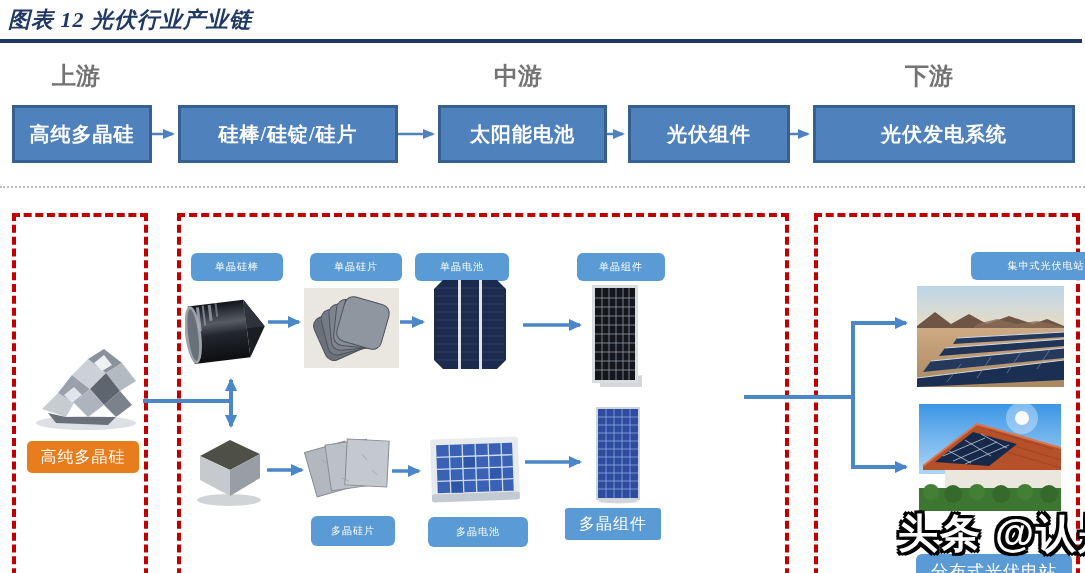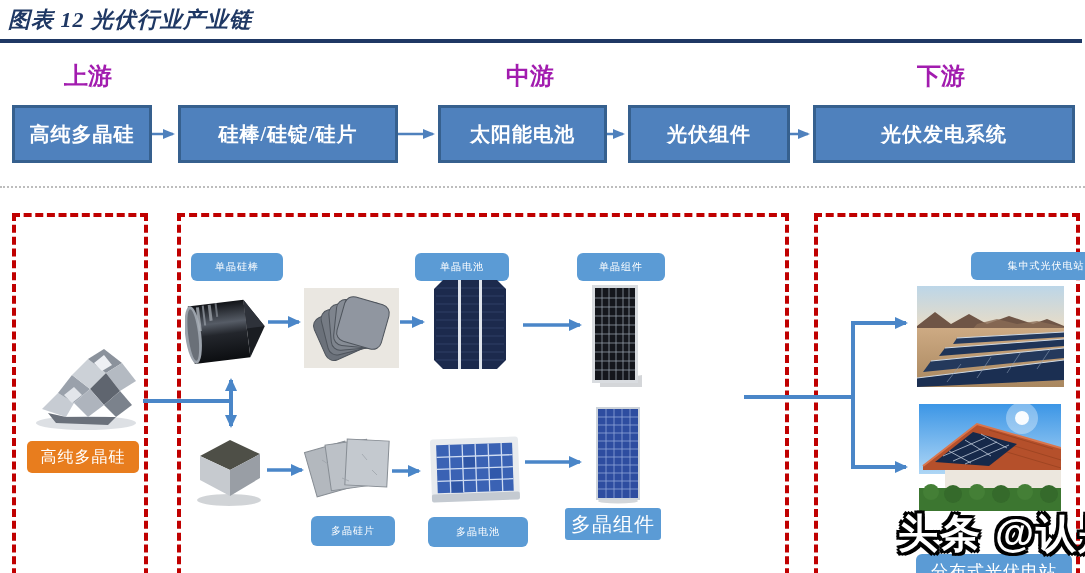--- a/index.html
+++ b/index.html
@@ -2,30 +2,30 @@
 <html><head>
 <meta charset="utf-8">
 <style>
   html,body{margin:0;padding:0;background:#fff;}
   .page{position:relative;width:1085px;height:573px;overflow:hidden;background:#fff;
         font-family:"Liberation Sans",sans-serif;}
   .abs{position:absolute;}
   .fig-title{color:#1f3864;font-family:"Liberation Serif",serif;font-style:italic;
              font-weight:bold;font-size:22px;letter-spacing:1px;}
   .title-rule{background:#1f3864;}
-  .stage{color:#a21caf;font-family:"Liberation Serif",serif;font-weight:bold;font-size:24px;
-         text-align:right;}
+  .stage{color:#737373;font-family:"Liberation Serif",serif;font-weight:bold;font-size:24px;
+         text-align:left;}
   .flow-box{background:#4f81bd;border:3px solid #36608e;color:#fff;display:flex;
             align-items:center;justify-content:center;font-family:"Liberation Serif",serif;
             font-weight:bold;font-size:20px;box-sizing:border-box;letter-spacing:1px;}
   .dotted-rule{border-top:2px dotted #bdbdbd;height:0;}
   .red-box{border:4px dashed #c00000;box-sizing:border-box;background:transparent;}
   .chip{background:#5b9bd5;color:#fff;border-radius:6px;display:flex;align-items:center;
         justify-content:center;font-size:10px;letter-spacing:1px;box-sizing:border-box;}
-  .chip-square{border-radius:3px;font-size:20px;text-align:right;}
+  .chip-square{border-radius:3px;font-size:16px;text-align:right;}
   .orange-chip{background:#e87d1e;color:#fff;border-radius:5px;display:flex;align-items:center;
         justify-content:center;font-size:16px;letter-spacing:1px;}
   .img{display:block;}
   .overlay{position:absolute;left:0;top:0;pointer-events:none;}
   .watermark{color:#fff;font-weight:bold;font-size:40px;letter-spacing:2px;white-space:nowrap;
      text-shadow:-3px -3px 0 #000,3px -3px 0 #000,-3px 3px 0 #000,3px 3px 0 #000,
                  -3px 0 0 #000,3px 0 0 #000,0 -3px 0 #000,0 3px 0 #000;}
 </style>
 </head>
 <body>
@@ -61,20 +61,21 @@
     <polygon points="62,56 78,40 92,58 76,72" fill="#5f656f"></polygon>
     <polygon points="46,70 62,56 76,72 60,84" fill="#aeb4bd"></polygon>
     <polygon points="76,72 92,58 104,72 88,84" fill="#7b828c"></polygon>
     <polygon points="20,80 38,84 60,84 88,84 80,92 28,90" fill="#6b717b"></polygon>
     <polygon points="66,30 76,22 84,32 74,38" fill="#eef0f4"></polygon>
     <polygon points="36,62 46,54 54,62 44,70" fill="#e2e5ea"></polygon>
   </svg>
   <div class="abs orange-chip" style="left:27px;top:441px;width:112px;height:32px;">高纯多晶硅</div>
 
   <div class="abs chip" style="left:191px;top:253px;width:92px;height:28px;">单晶硅棒</div>
+  <div class="abs chip" style="left:310px;top:253px;width:92px;height:28px;">单晶硅片</div>
   <div class="abs chip" style="left:415px;top:253px;width:94px;height:28px;">单晶电池</div>
   <div class="abs chip" style="left:577px;top:253px;width:88px;height:28px;">单晶组件</div>
 
   <svg class="abs img" style="left:185px;top:286px;" width="82" height="90" viewBox="0 0 82 90">
     <defs>
         <linearGradient id="rg" x1="0" y1="0" x2="0" y2="1">
       <stop offset="0" stop-color="#111317"></stop>
           <stop offset="0.35" stop-color="#565c66"></stop>
       <stop offset="0.55" stop-color="#23262c"></stop>
           <stop offset="1" stop-color="#0c0e11"></stop>

